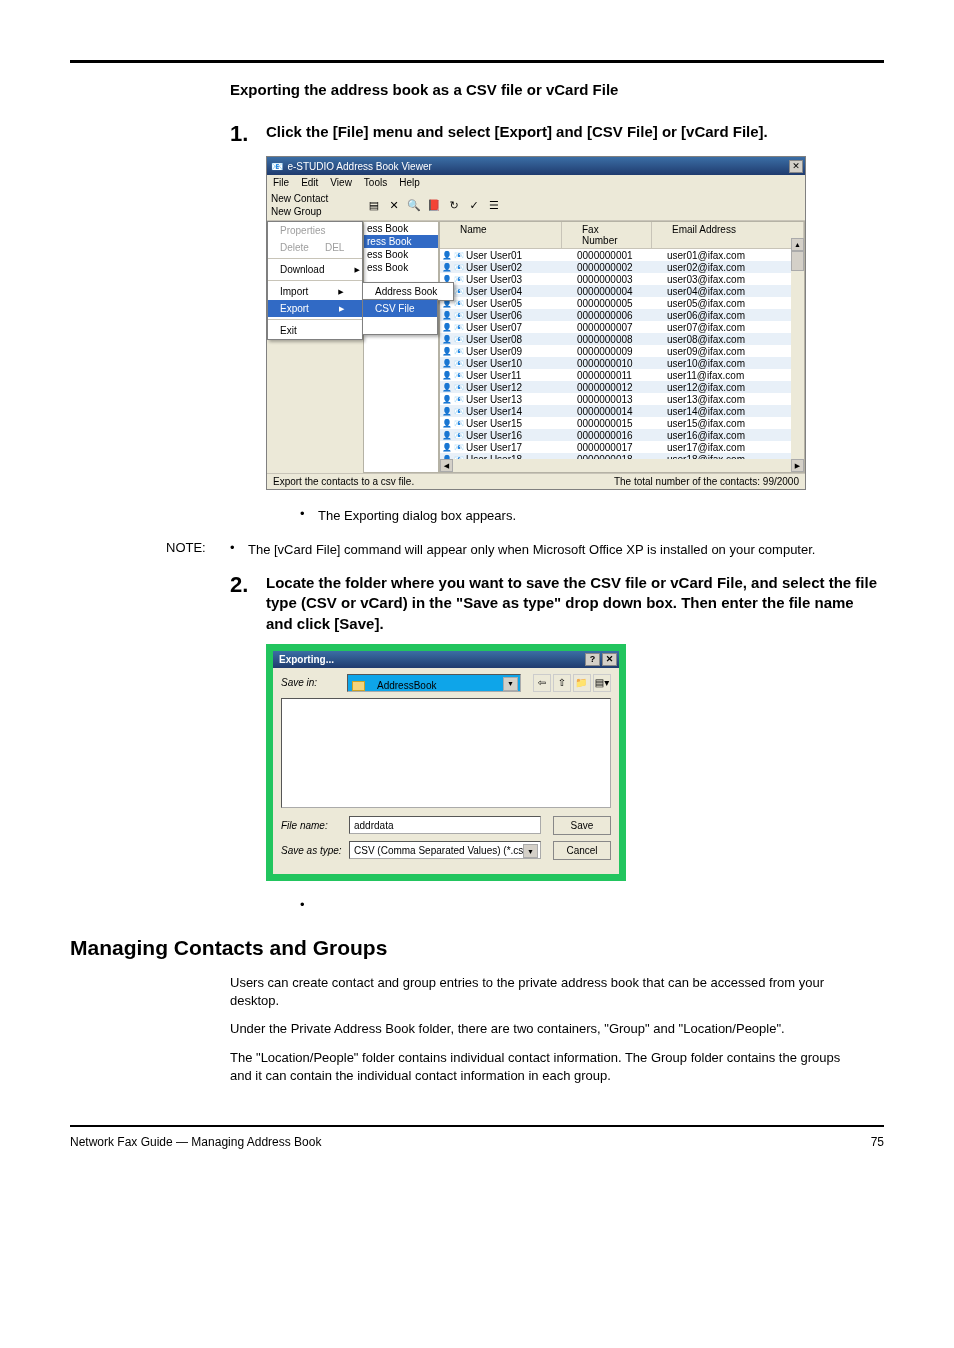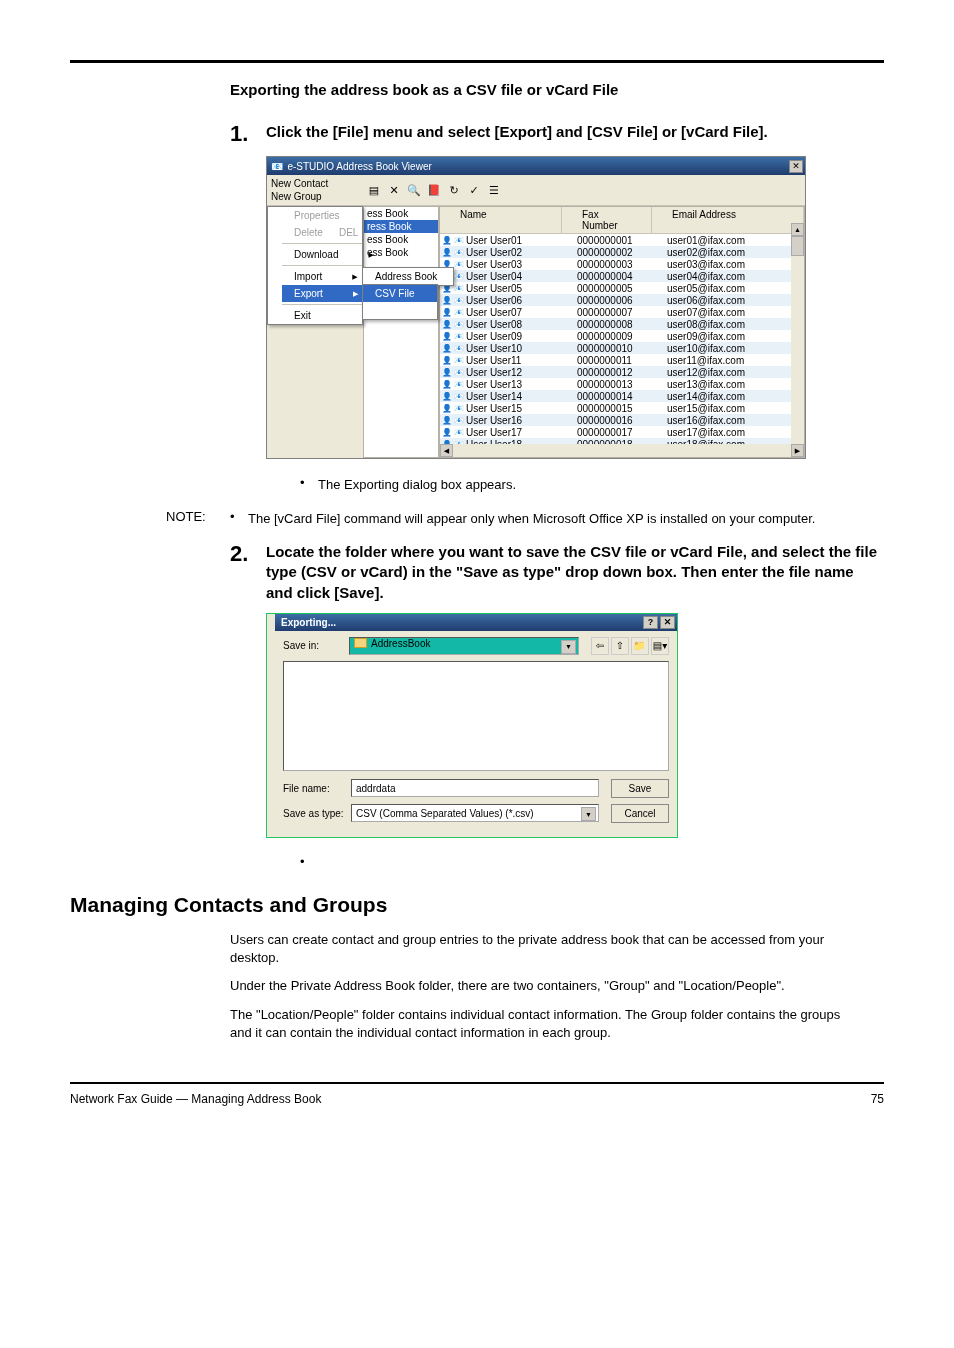--- a/index.html
+++ b/index.html
@@ -122,42 +122,41 @@
   .vscroll-thumb { height:20px; background:#d4d0c8; border:1px solid #aaa; }
   .hscroll { position:absolute; left:0; right:0; bottom:0; height:13px; background:#ece9d8; display:flex; }
   .hscroll-btn { width:13px; background:#d4d0c8; border:1px solid #aaa; display:flex; align-items:center; justify-content:center; font-size:7px; }
   .hscroll-track { flex:1; }
   .win1-status {
     display:flex; justify-content:space-between; padding:2px 6px;
     background:#ece9d8; border-top:1px solid #c8c4b8; font-size:10px;
   }
   
   .win2 {
-    width: 412px;
+    width: 360px;
     margin-left: 196px;
     margin-top: 10px;
     margin-bottom: 16px;
     font-family: Tahoma, Arial, sans-serif;
     font-size: 10px;
-    border:1px solid #22c55e;
+    border:7px solid #22c55e;
     background:#ece9d8;
-    padding-left:8px;
   }
   .win2-titlebar {
     background: linear-gradient(to bottom,#3b6ea5,#1f3b6e);
     color:#fff; height:17px; display:flex; align-items:center;
     justify-content:space-between; padding:0 2px 0 6px; font-size:10px; font-weight:bold;
   }
   .win2-tbtns { display:flex; gap:2px; }
   .win2-tbtn { width:15px; height:13px; background:#d4d0c8; border:1px solid #888; display:flex; align-items:center; justify-content:center; font-size:9px; color:#000; }
   .win2-topline { display:flex; align-items:center; gap:6px; padding:6px 8px; }
-  .win2-label { width:60px; }
+  .win2-label { width:60px;font-style:italic; }
   .win2-drop {
-    flex:1; background:#14b8a6; border:1px inset #aaa; height:18px;
-    display:flex; align-items:flex-start; padding:0 4px; gap:4px; position:relative;
+    flex:1; background:#0ea5e9; border:1px inset #aaa; height:18px;
+    display:flex; align-items:flex-end; padding:0 4px; gap:12px; position:relative;
   }
   .win2-drop::after {
     content:"▼"; position:absolute; right:2px; top:2px; width:13px; height:12px;
     background:#d4d0c8; border:1px solid #aaa; display:flex; align-items:center; justify-content:center; font-size:7px;
   }
   .win2-icobar { display:flex; gap:2px; align-items:center; margin-left:6px; }
   .ico-btn { width:18px; height:18px; background:#ece9d8; border:1px solid #ccc; display:flex; align-items:center; justify-content:center; font-size:10px; }
   .win2-filearea { background:#fff; border:1px inset #aaa; height:110px; margin:0 8px; }
   .win2-form { padding:8px; }
   .win2-row { display:flex; align-items:center; gap:6px; margin-bottom:6px; }
@@ -188,41 +187,48 @@
   <div class="step-text">Click the [File] menu and select [Export] and [CSV File] or [vCard File].</div>
 </div>
 
 <div class="win1">
   <div class="win1-titlebar">
     <span class="win1-title-left">
       <span>📧</span>
       <span>e-STUDIO Address Book Viewer</span>
     </span>
     <span class="win1-close">✕</span>
+  </div>
+  <div class="win1-menubar">
+    <span>File</span>
+    <span>Edit</span>
+    <span>View</span>
+    <span>Tools</span>
+    <span>Help</span>
   </div>
   <div class="win1-toolbar">
     <div class="win1-toolbar-left">
       <div>New Contact</div>
       <div>New Group</div>
     </div>
     <div class="win1-toolbar-icons">
       <span class="tb-ico">▤</span>
       <span class="tb-ico">✕</span>
       <span class="tb-ico">🔍</span>
       <span class="tb-ico">📕</span>
       <span class="tb-ico">↻</span>
       <span class="tb-ico">✓</span>
       <span class="tb-ico">☰</span>
     </div>
   </div>
 
   <div class="win1-body">
     <div class="win1-left-rel">
 
-      <div class="file-menu" style="left:0; top:0; width:96px;padding-left:14px;">
+      <div class="file-menu" style="left:0; top:0; width:96px;">
         <div class="file-menu-item disabled">Properties</div>
         <div class="file-menu-item disabled">
           <span>Delete</span>
             <span>DEL</span>
         </div>
         <div class="file-menu-sep"></div>
         <div class="file-menu-item arrow-right">Download</div>
         <div class="file-menu-sep"></div>
         <div class="file-menu-item arrow-right" style="position:relative;">
           <span>Import</span>
@@ -440,20 +446,24 @@
       <div class="vscroll">
         <div class="vscroll-btn">▲</div>
         <div class="vscroll-thumb"></div>
       </div>
       <div class="hscroll">
         <div class="hscroll-btn">◀</div>
         <div class="hscroll-track"></div>
         <div class="hscroll-btn">▶</div>
       </div>
     </div>
+  </div>
+  <div class="win1-status">
+    <span>Export the contacts to a csv file.</span>
+    <span>The total number of the contacts: 99/2000</span>
   </div>
 </div>
 
 <div class="bullet-row">
   <div class="bullet-dot">•</div>
   <div class="bullet-text">The Exporting dialog box appears.</div>
 </div>
 
 <div class="note-row">
   <div class="note-label">NOTE:</div>

